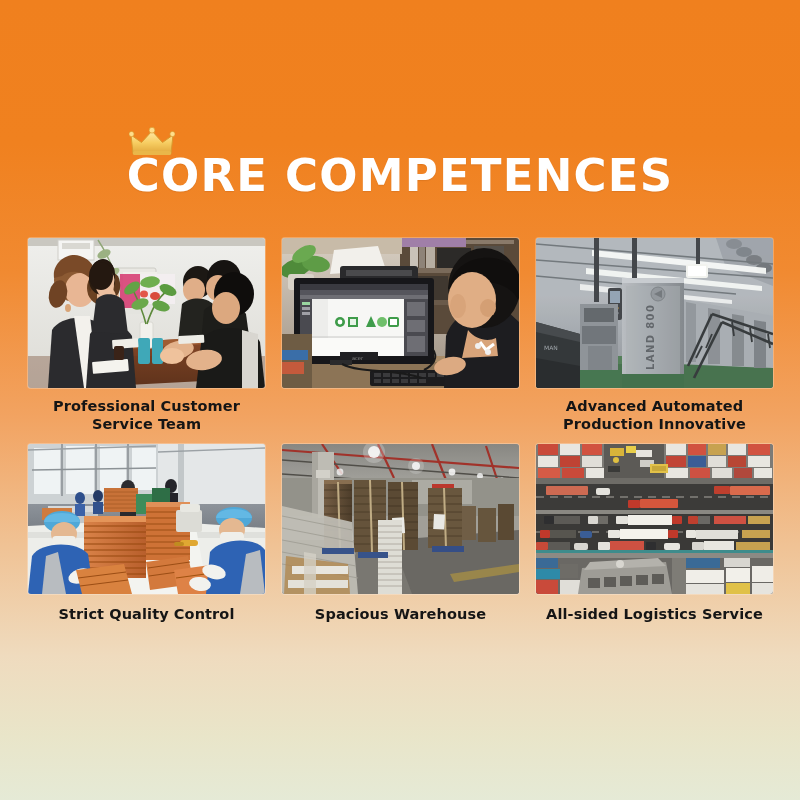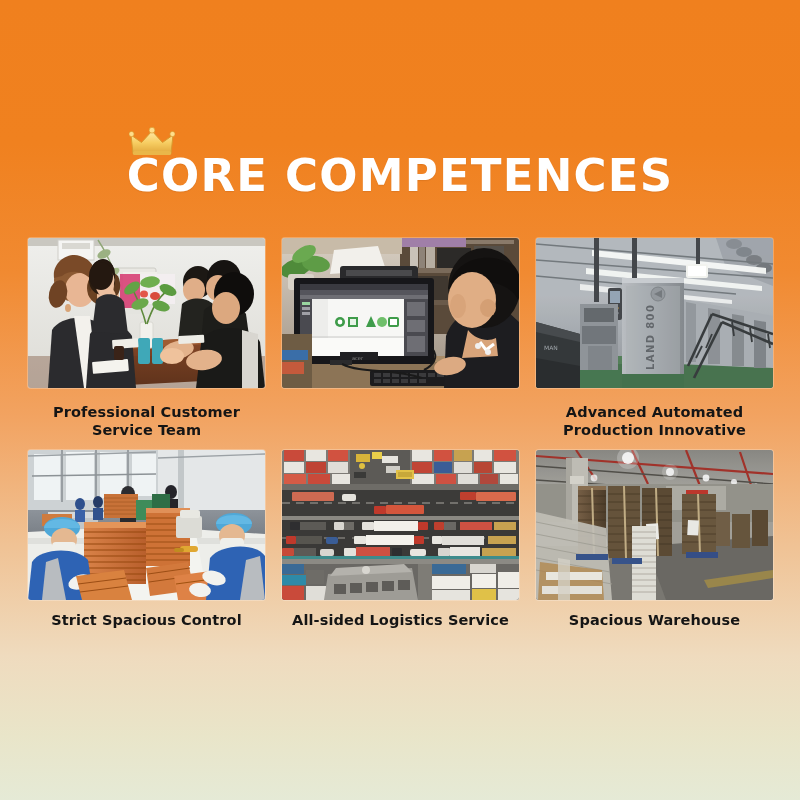--- a/index.html
+++ b/index.html
@@ -88,21 +88,21 @@
     border-radius: 3px;
     overflow: hidden;
     position: relative;
     background: #cfcfcf;
     box-shadow: 0 0 0 1px rgba(255,255,255,.25);
   }
 
   .thumb svg { display: block; width: 100%; height: 100%; }
 
   .caption {
-    margin-top: 15px;
+    margin-top: 9px;
     text-align: center;
     font-family: "DejaVu Sans", sans-serif;
     font-size: 14.5px;
     font-weight: 600;
     line-height: 1.25;
     color: #151515;
     white-space: pre-line;
     letter-spacing: .1px;
   }
 
@@ -620,21 +620,176 @@
             <path d="M188 74 C188 62 224 62 224 74 Z" fill="#63B8E4"></path>
             <ellipse cx="204" cy="86" rx="13" ry="12" fill="#E4B891"></ellipse>
             <rect x="192" y="88" width="24" height="10" rx="4" fill="#EFEFEA"></rect>
             <path d="M178 150 L182 108 C192 94 228 92 237 106 L237 150 Z" fill="#2E63B4"></path>
             <path d="M218 110 L232 106 L237 150 L212 150 Z" fill="#B8BCC0"></path>
             <ellipse cx="186" cy="128" rx="12" ry="7" fill="#F2F2EE" transform="rotate(14 186 128)"></ellipse>
             <ellipse cx="172" cy="140" rx="11" ry="7" fill="#F2F2EE" transform="rotate(8 172 140)"></ellipse>
           </g>
         </svg>
       </div>
-      <div class="caption">Strict Spacious Control</div>
+      <div class="caption">Strict Quality Control</div>
+    </div>
+
+    <div class="card row2">
+      <div class="thumb">
+        <svg viewBox="0 0 237 150" preserveAspectRatio="none">
+          <defs>
+            <linearGradient id="c5ceil" x1="0" y1="0" x2="0" y2="1">
+              <stop offset="0" stop-color="#8E8D88"></stop>
+                <stop offset="1" stop-color="#AFAEA8"></stop>
+            </linearGradient>
+            <linearGradient id="c5cart" x1="0" y1="0" x2="1" y2="0">
+              <stop offset="0" stop-color="#7A6248"></stop>
+                <stop offset="1" stop-color="#51402C"></stop>
+            </linearGradient>
+          </defs>
+          <rect width="237" height="150" fill="#A8A69F"></rect>
+
+          <rect x="0" y="0" width="237" height="46" fill="url(#c5ceil)"></rect>
+
+          <g stroke="#A8352C" stroke-width="2.2" fill="none">
+            <path d="M0 6 L237 24"></path>
+            <path d="M40 0 L60 30"></path>
+            <path d="M96 0 L112 34"></path>
+            <path d="M150 0 L164 36"></path>
+            <path d="M204 2 L216 38"></path>
+          </g>
+          <g stroke="#54524C" stroke-width="1.4" fill="none">
+            <path d="M0 16 L237 34"></path>
+            <path d="M0 30 L237 46"></path>
+          </g>
+
+          <g>
+            <circle cx="92" cy="8" r="6" fill="#FFFFFF" opacity=".95"></circle>
+            <circle cx="92" cy="8" r="11" fill="#FFFFFF" opacity=".25"></circle>
+            <circle cx="134" cy="22" r="4" fill="#FFFFFF" opacity=".9"></circle>
+            <circle cx="134" cy="22" r="8" fill="#FFFFFF" opacity=".2"></circle>
+            <circle cx="170" cy="28" r="3.4" fill="#FFFFFF" opacity=".9"></circle>
+            <circle cx="198" cy="32" r="3" fill="#FFFFFF" opacity=".85"></circle>
+            <circle cx="220" cy="36" r="2.6" fill="#FFFFFF" opacity=".8"></circle>
+            <circle cx="58" cy="28" r="3.4" fill="#FFFFFF" opacity=".8"></circle>
+          </g>
+
+          <rect x="0" y="34" width="237" height="38" fill="#9A9890"></rect>
+          <rect x="130" y="36" width="60" height="24" fill="#B4B2AA"></rect>
+          <rect x="150" y="40" width="22" height="6" fill="#C33A2E"></rect>
+
+          <rect x="30" y="8" width="22" height="66" fill="#C6C4BC"></rect>
+          <rect x="30" y="8" width="6" height="66" fill="#B0AEA6"></rect>
+          <rect x="34" y="26" width="14" height="8" fill="#DCDAD2"></rect>
+
+          <rect x="0" y="96" width="237" height="54" fill="#7E7C76"></rect>
+          <path d="M110 96 L237 86 L237 150 L130 150 Z" fill="#6F6D68"></path>
+          <path d="M168 130 L237 120 L237 128 L172 138 Z" fill="#C8A63A" opacity=".55"></path>
+
+          <rect x="196" y="64" width="18" height="34" fill="#6B5940"></rect>
+          <rect x="216" y="60" width="16" height="36" fill="#5E4D36"></rect>
+          <rect x="180" y="62" width="14" height="34" fill="#756249"></rect>
+
+          <g>
+            <rect x="42" y="38" width="28" height="66" fill="url(#c5cart)"></rect>
+            <g stroke="#3E301F" stroke-width=".8" opacity=".7">
+              <line x1="42" y1="46" x2="70" y2="46"></line>
+                <line x1="42" y1="54" x2="70" y2="54"></line>
+              <line x1="42" y1="62" x2="70" y2="62"></line>
+                <line x1="42" y1="70" x2="70" y2="70"></line>
+              <line x1="42" y1="78" x2="70" y2="78"></line>
+                <line x1="42" y1="86" x2="70" y2="86"></line>
+              <line x1="42" y1="94" x2="70" y2="94"></line>
+            </g>
+            <rect x="42" y="36" width="28" height="4" fill="#8E7354"></rect>
+            <path d="M56 38 L58 104" stroke="#C8B48A" stroke-width="2"></path>
+          </g>
+          <g>
+            <rect x="72" y="36" width="32" height="72" fill="#6A573E"></rect>
+            <g stroke="#3E301F" stroke-width=".8" opacity=".7">
+              <line x1="72" y1="44" x2="104" y2="44"></line>
+                <line x1="72" y1="52" x2="104" y2="52"></line>
+              <line x1="72" y1="60" x2="104" y2="60"></line>
+                <line x1="72" y1="68" x2="104" y2="68"></line>
+              <line x1="72" y1="76" x2="104" y2="76"></line>
+                <line x1="72" y1="84" x2="104" y2="84"></line>
+              <line x1="72" y1="92" x2="104" y2="92"></line>
+                <line x1="72" y1="100" x2="104" y2="100"></line>
+            </g>
+            <path d="M88 36 L90 108" stroke="#C8B48A" stroke-width="2"></path>
+          </g>
+          <g>
+            <rect x="106" y="38" width="30" height="68" fill="#5F4E37"></rect>
+            <g stroke="#3A2C1C" stroke-width=".8" opacity=".7">
+              <line x1="106" y1="46" x2="136" y2="46"></line>
+                <line x1="106" y1="54" x2="136" y2="54"></line>
+              <line x1="106" y1="62" x2="136" y2="62"></line>
+                <line x1="106" y1="70" x2="136" y2="70"></line>
+              <line x1="106" y1="78" x2="136" y2="78"></line>
+                <line x1="106" y1="86" x2="136" y2="86"></line>
+              <line x1="106" y1="94" x2="136" y2="94"></line>
+            </g>
+            <path d="M120 38 L122 106" stroke="#C8B48A" stroke-width="2"></path>
+          </g>
+          <g>
+            <rect x="146" y="44" width="34" height="60" fill="#6E5B41"></rect>
+            <g stroke="#3E301F" stroke-width=".8" opacity=".7">
+              <line x1="146" y1="52" x2="180" y2="52"></line>
+                <line x1="146" y1="60" x2="180" y2="60"></line>
+              <line x1="146" y1="68" x2="180" y2="68"></line>
+                <line x1="146" y1="76" x2="180" y2="76"></line>
+              <line x1="146" y1="84" x2="180" y2="84"></line>
+                <line x1="146" y1="92" x2="180" y2="92"></line>
+            </g>
+            <path d="M162 44 L164 104" stroke="#C8B48A" stroke-width="2"></path>
+            <rect x="150" y="102" width="32" height="6" fill="#38528C"></rect>
+          </g>
+
+          <rect x="110" y="74" width="12" height="16" fill="#F4F4F0" transform="rotate(-4 110 74)"></rect>
+          <rect x="152" y="70" width="11" height="15" fill="#F2F2EE" transform="rotate(3 152 70)"></rect>
+
+          <g>
+            <rect x="96" y="76" width="24" height="74" fill="#E8E6DE"></rect>
+            <g stroke="#B4B0A4" stroke-width=".9">
+              <line x1="96" y1="82" x2="120" y2="82"></line>
+                <line x1="96" y1="88" x2="120" y2="88"></line>
+              <line x1="96" y1="94" x2="120" y2="94"></line>
+                <line x1="96" y1="100" x2="120" y2="100"></line>
+              <line x1="96" y1="106" x2="120" y2="106"></line>
+                <line x1="96" y1="112" x2="120" y2="112"></line>
+              <line x1="96" y1="118" x2="120" y2="118"></line>
+                <line x1="96" y1="124" x2="120" y2="124"></line>
+              <line x1="96" y1="130" x2="120" y2="130"></line>
+                <line x1="96" y1="136" x2="120" y2="136"></line>
+              <line x1="96" y1="142" x2="120" y2="142"></line>
+            </g>
+          </g>
+
+          <g>
+            <path d="M0 62 L70 78 L76 150 L0 150 Z" fill="#C9C7BE" opacity=".92"></path>
+            <g stroke="#A6A49A" stroke-width="1.2" opacity=".85">
+              <path d="M0 72 L70 86"></path>
+                <path d="M0 84 L72 98"></path>
+                <path d="M0 96 L74 110"></path>
+              <path d="M0 108 L74 122"></path>
+                <path d="M0 120 L76 134"></path>
+            </g>
+            <path d="M4 112 L66 120 L68 150 L2 150 Z" fill="#B8894C" opacity=".75"></path>
+            <rect x="10" y="122" width="56" height="8" fill="#F2F0E8"></rect>
+            <rect x="6" y="136" width="60" height="8" fill="#EDEBE2"></rect>
+            <path d="M22 108 L34 110 L34 150 L22 150 Z" fill="#DDD9CE" opacity=".8"></path>
+          </g>
+
+          <rect x="40" y="104" width="32" height="6" fill="#3A5790"></rect>
+          <rect x="76" y="108" width="30" height="6" fill="#3A5790"></rect>
+
+          <rect width="237" height="150" fill="#000" opacity=".04"></rect>
+        </svg>
+      </div>
+      <div class="caption">Spacious Warehouse</div>
     </div>
 
     <div class="card row2">
       <div class="thumb">
         <svg viewBox="0 0 237 150" preserveAspectRatio="none">
           <rect width="237" height="150" fill="#6E6E6C"></rect>
 
           <rect x="0" y="0" width="237" height="34" fill="#7D7B76"></rect>
           <g>
             <rect x="2" y="0" width="20" height="11" fill="#C94A3A"></rect>
@@ -760,169 +915,14 @@
           <rect x="216" y="139" width="21" height="11" fill="#E6E4DE"></rect>
           <rect x="150" y="114" width="34" height="10" fill="#3A6A96"></rect>
           <rect x="188" y="114" width="26" height="9" fill="#D8D6D0"></rect>
 
           <rect x="136" y="114" width="14" height="36" fill="#7E7C76"></rect>
         </svg>
       </div>
       <div class="caption">All-sided Logistics Service</div>
     </div>
 
-    <div class="card row2">
-      <div class="thumb">
-        <svg viewBox="0 0 237 150" preserveAspectRatio="none">
-          <defs>
-            <linearGradient id="c5ceil" x1="0" y1="0" x2="0" y2="1">
-              <stop offset="0" stop-color="#8E8D88"></stop>
-                <stop offset="1" stop-color="#AFAEA8"></stop>
-            </linearGradient>
-            <linearGradient id="c5cart" x1="0" y1="0" x2="1" y2="0">
-              <stop offset="0" stop-color="#7A6248"></stop>
-                <stop offset="1" stop-color="#51402C"></stop>
-            </linearGradient>
-          </defs>
-          <rect width="237" height="150" fill="#A8A69F"></rect>
-
-          <rect x="0" y="0" width="237" height="46" fill="url(#c5ceil)"></rect>
-
-          <g stroke="#A8352C" stroke-width="2.2" fill="none">
-            <path d="M0 6 L237 24"></path>
-            <path d="M40 0 L60 30"></path>
-            <path d="M96 0 L112 34"></path>
-            <path d="M150 0 L164 36"></path>
-            <path d="M204 2 L216 38"></path>
-          </g>
-          <g stroke="#54524C" stroke-width="1.4" fill="none">
-            <path d="M0 16 L237 34"></path>
-            <path d="M0 30 L237 46"></path>
-          </g>
-
-          <g>
-            <circle cx="92" cy="8" r="6" fill="#FFFFFF" opacity=".95"></circle>
-            <circle cx="92" cy="8" r="11" fill="#FFFFFF" opacity=".25"></circle>
-            <circle cx="134" cy="22" r="4" fill="#FFFFFF" opacity=".9"></circle>
-            <circle cx="134" cy="22" r="8" fill="#FFFFFF" opacity=".2"></circle>
-            <circle cx="170" cy="28" r="3.4" fill="#FFFFFF" opacity=".9"></circle>
-            <circle cx="198" cy="32" r="3" fill="#FFFFFF" opacity=".85"></circle>
-            <circle cx="220" cy="36" r="2.6" fill="#FFFFFF" opacity=".8"></circle>
-            <circle cx="58" cy="28" r="3.4" fill="#FFFFFF" opacity=".8"></circle>
-          </g>
-
-          <rect x="0" y="34" width="237" height="38" fill="#9A9890"></rect>
-          <rect x="130" y="36" width="60" height="24" fill="#B4B2AA"></rect>
-          <rect x="150" y="40" width="22" height="6" fill="#C33A2E"></rect>
-
-          <rect x="30" y="8" width="22" height="66" fill="#C6C4BC"></rect>
-          <rect x="30" y="8" width="6" height="66" fill="#B0AEA6"></rect>
-          <rect x="34" y="26" width="14" height="8" fill="#DCDAD2"></rect>
-
-          <rect x="0" y="96" width="237" height="54" fill="#7E7C76"></rect>
-          <path d="M110 96 L237 86 L237 150 L130 150 Z" fill="#6F6D68"></path>
-          <path d="M168 130 L237 120 L237 128 L172 138 Z" fill="#C8A63A" opacity=".55"></path>
-
-          <rect x="196" y="64" width="18" height="34" fill="#6B5940"></rect>
-          <rect x="216" y="60" width="16" height="36" fill="#5E4D36"></rect>
-          <rect x="180" y="62" width="14" height="34" fill="#756249"></rect>
-
-          <g>
-            <rect x="42" y="38" width="28" height="66" fill="url(#c5cart)"></rect>
-            <g stroke="#3E301F" stroke-width=".8" opacity=".7">
-              <line x1="42" y1="46" x2="70" y2="46"></line>
-                <line x1="42" y1="54" x2="70" y2="54"></line>
-              <line x1="42" y1="62" x2="70" y2="62"></line>
-                <line x1="42" y1="70" x2="70" y2="70"></line>
-              <line x1="42" y1="78" x2="70" y2="78"></line>
-                <line x1="42" y1="86" x2="70" y2="86"></line>
-              <line x1="42" y1="94" x2="70" y2="94"></line>
-            </g>
-            <rect x="42" y="36" width="28" height="4" fill="#8E7354"></rect>
-            <path d="M56 38 L58 104" stroke="#C8B48A" stroke-width="2"></path>
-          </g>
-          <g>
-            <rect x="72" y="36" width="32" height="72" fill="#6A573E"></rect>
-            <g stroke="#3E301F" stroke-width=".8" opacity=".7">
-              <line x1="72" y1="44" x2="104" y2="44"></line>
-                <line x1="72" y1="52" x2="104" y2="52"></line>
-              <line x1="72" y1="60" x2="104" y2="60"></line>
-                <line x1="72" y1="68" x2="104" y2="68"></line>
-              <line x1="72" y1="76" x2="104" y2="76"></line>
-                <line x1="72" y1="84" x2="104" y2="84"></line>
-              <line x1="72" y1="92" x2="104" y2="92"></line>
-                <line x1="72" y1="100" x2="104" y2="100"></line>
-            </g>
-            <path d="M88 36 L90 108" stroke="#C8B48A" stroke-width="2"></path>
-          </g>
-          <g>
-            <rect x="106" y="38" width="30" height="68" fill="#5F4E37"></rect>
-            <g stroke="#3A2C1C" stroke-width=".8" opacity=".7">
-              <line x1="106" y1="46" x2="136" y2="46"></line>
-                <line x1="106" y1="54" x2="136" y2="54"></line>
-              <line x1="106" y1="62" x2="136" y2="62"></line>
-                <line x1="106" y1="70" x2="136" y2="70"></line>
-              <line x1="106" y1="78" x2="136" y2="78"></line>
-                <line x1="106" y1="86" x2="136" y2="86"></line>
-              <line x1="106" y1="94" x2="136" y2="94"></line>
-            </g>
-            <path d="M120 38 L122 106" stroke="#C8B48A" stroke-width="2"></path>
-          </g>
-          <g>
-            <rect x="146" y="44" width="34" height="60" fill="#6E5B41"></rect>
-            <g stroke="#3E301F" stroke-width=".8" opacity=".7">
-              <line x1="146" y1="52" x2="180" y2="52"></line>
-                <line x1="146" y1="60" x2="180" y2="60"></line>
-              <line x1="146" y1="68" x2="180" y2="68"></line>
-                <line x1="146" y1="76" x2="180" y2="76"></line>
-              <line x1="146" y1="84" x2="180" y2="84"></line>
-                <line x1="146" y1="92" x2="180" y2="92"></line>
-            </g>
-            <path d="M162 44 L164 104" stroke="#C8B48A" stroke-width="2"></path>
-            <rect x="150" y="102" width="32" height="6" fill="#38528C"></rect>
-          </g>
-
-          <rect x="110" y="74" width="12" height="16" fill="#F4F4F0" transform="rotate(-4 110 74)"></rect>
-          <rect x="152" y="70" width="11" height="15" fill="#F2F2EE" transform="rotate(3 152 70)"></rect>
-
-          <g>
-            <rect x="96" y="76" width="24" height="74" fill="#E8E6DE"></rect>
-            <g stroke="#B4B0A4" stroke-width=".9">
-              <line x1="96" y1="82" x2="120" y2="82"></line>
-                <line x1="96" y1="88" x2="120" y2="88"></line>
-              <line x1="96" y1="94" x2="120" y2="94"></line>
-                <line x1="96" y1="100" x2="120" y2="100"></line>
-              <line x1="96" y1="106" x2="120" y2="106"></line>
-                <line x1="96" y1="112" x2="120" y2="112"></line>
-              <line x1="96" y1="118" x2="120" y2="118"></line>
-                <line x1="96" y1="124" x2="120" y2="124"></line>
-              <line x1="96" y1="130" x2="120" y2="130"></line>
-                <line x1="96" y1="136" x2="120" y2="136"></line>
-              <line x1="96" y1="142" x2="120" y2="142"></line>
-            </g>
-          </g>
-
-          <g>
-            <path d="M0 62 L70 78 L76 150 L0 150 Z" fill="#C9C7BE" opacity=".92"></path>
-            <g stroke="#A6A49A" stroke-width="1.2" opacity=".85">
-              <path d="M0 72 L70 86"></path>
-                <path d="M0 84 L72 98"></path>
-                <path d="M0 96 L74 110"></path>
-              <path d="M0 108 L74 122"></path>
-                <path d="M0 120 L76 134"></path>
-            </g>
-            <path d="M4 112 L66 120 L68 150 L2 150 Z" fill="#B8894C" opacity=".75"></path>
-            <rect x="10" y="122" width="56" height="8" fill="#F2F0E8"></rect>
-            <rect x="6" y="136" width="60" height="8" fill="#EDEBE2"></rect>
-            <path d="M22 108 L34 110 L34 150 L22 150 Z" fill="#DDD9CE" opacity=".8"></path>
-          </g>
-
-          <rect x="40" y="104" width="32" height="6" fill="#3A5790"></rect>
-          <rect x="76" y="108" width="30" height="6" fill="#3A5790"></rect>
-
-          <rect width="237" height="150" fill="#000" opacity=".04"></rect>
-        </svg>
-      </div>
-      <div class="caption">Spacious Warehouse</div>
-    </div>
-
   </div>
 </div>
 
 </body></html>

